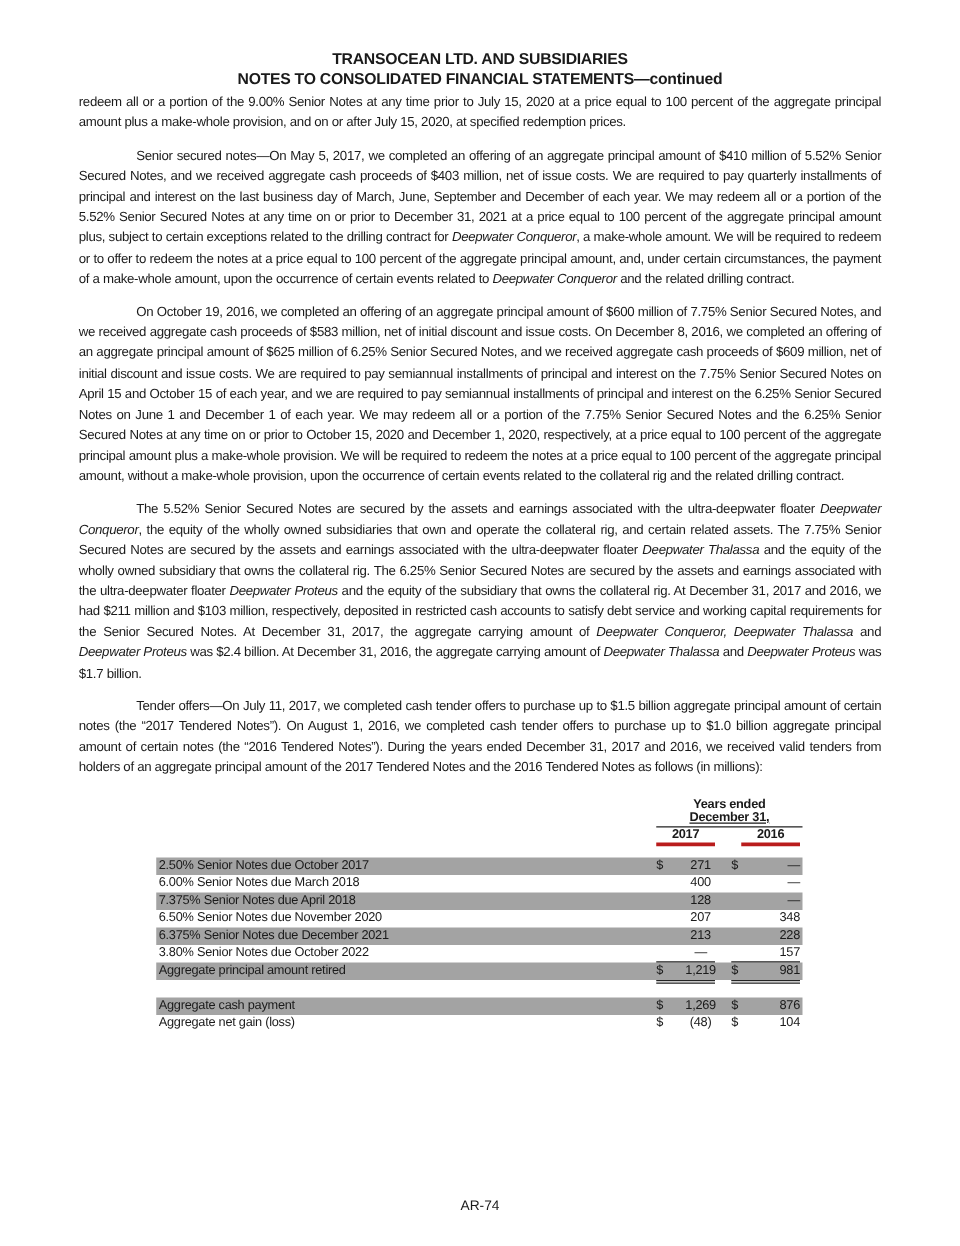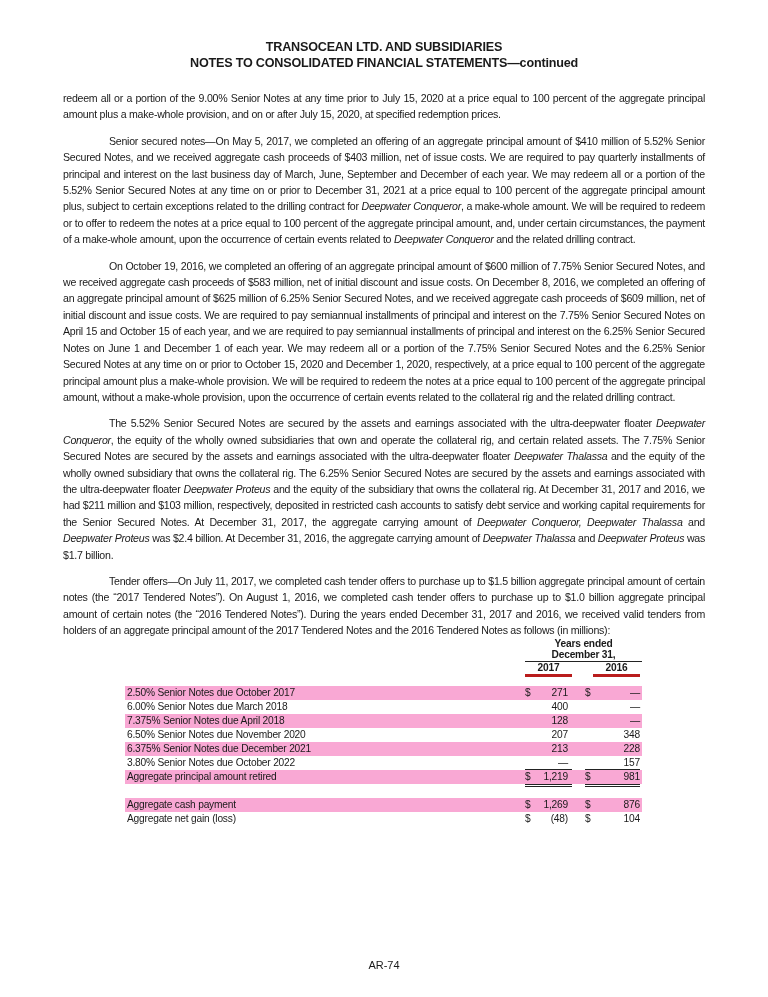--- a/index.html
+++ b/index.html
@@ -8,37 +8,36 @@
       font-family: "Liberation Sans", sans-serif; color: #1a1a1a;
     }
     .hdr { position: absolute; left: 0; right: 0; text-align: center; font-weight: bold; font-size: 12.6px; letter-spacing: -0.2px; }
     .hdr1 { top: 40px; }
     .hdr2 { top: 56px; }
     .hdr2 .cont { font-weight: bold; }
     .body-text {
       position: absolute; left: 63px; width: 642px;
       font-size: 10.6px; line-height: 16.4px; text-align: justify;
       letter-spacing: -0.25px;
-      margin-top: 16px;
     }
     .para { margin: 0 0 10px 0; }
     .indent { text-indent: 46px; }
     .b { font-weight: normal; }
     .i { font-style: italic; }
     .section-title { font-weight: bold; font-style: italic; margin: 14px 0 3px 0; }
 
     .tbl { position: absolute; left: 125px; top: 638px; width: 517px; font-size: 10.2px; letter-spacing: -0.2px; }
     .th-years { position: absolute; left: 400px; width: 117px; text-align: center; font-weight: bold; line-height: 11.5px; }
     .th-line { position: absolute; left: 400px; width: 117px; border-top: 1px solid #222; }
     .th-col { position: absolute; width: 47px; text-align: center; font-weight: bold; border-bottom: 3px solid #b91c1c; line-height: 12px; }
     .row { position: absolute; left: 0; width: 517px; height: 14px; line-height: 14px; }
-    .row.shade { background: #f9a8d4; }
+    .row.shade { background: #a3a3a3; }
     .lbl { position: absolute; left: 2px; }
     .d1 { position: absolute; left: 400px; }
-    .v1 { position: absolute; left: 396px; width: 47px; text-align: right; }
+    .v1 { position: absolute; left: 412px; width: 47px; text-align: center; }
     .d2 { position: absolute; left: 460px; }
     .v2 { position: absolute; left: 460px; width: 55px; text-align: right; }
     .ul1 { position: absolute; left: 400px; width: 47px; }
     .ul2 { position: absolute; left: 460px; width: 55px; }
     .footer { position: absolute; top: 959px; left: 0; right: 0; text-align: center; font-size: 11px; }
   </style>
 </head>
 <body>
 
 <div class="hdr hdr1">TRANSOCEAN LTD. AND SUBSIDIARIES</div>
@@ -52,21 +51,21 @@
   <p class="para indent">On October 19, 2016, we completed an offering of an aggregate principal amount of $600 million of 7.75% Senior Secured Notes, and we received aggregate cash proceeds of $583 million, net of initial discount and issue costs.  On December 8, 2016, we completed an offering of an aggregate principal amount of $625 million of 6.25% Senior Secured Notes, and we received aggregate cash proceeds of $609 million, net of initial discount and issue costs.  We are required to pay semiannual installments of principal and interest on the 7.75% Senior Secured Notes on April 15 and October 15 of each year, and we are required to pay semiannual installments of principal and interest on the 6.25% Senior Secured Notes on June 1 and December 1 of each year.  We may redeem all or a portion of the 7.75% Senior Secured Notes and the 6.25% Senior Secured Notes at any time on or prior to October 15, 2020 and December 1, 2020, respectively, at a price equal to 100 percent of the aggregate principal amount plus a make-whole provision.  We will be required to redeem the notes at a price equal to 100 percent of the aggregate principal amount, without a make-whole provision, upon the occurrence of certain events related to the collateral rig and the related drilling contract.</p>
 
   <p class="para indent"><span>The 5.52% Senior Secured Notes are secured by the assets and earnings associated with the ultra-deepwater floater </span><span class="i">Deepwater Conqueror</span><span>, the equity of the wholly owned subsidiaries that own and operate the collateral rig, and certain related assets.  The 7.75% Senior Secured Notes are secured by the assets and earnings associated with the ultra-deepwater floater </span><span class="i">Deepwater Thalassa</span><span> and the equity of the wholly owned subsidiary that owns the collateral rig.  The 6.25% Senior Secured Notes are secured by the assets and earnings associated with the ultra-deepwater floater </span><span class="i">Deepwater Proteus</span><span> and the equity of the subsidiary that owns the collateral rig.  At December 31, 2017 and 2016, we had $211 million and $103 million, respectively, deposited in restricted cash accounts to satisfy debt service and working capital requirements for the Senior Secured Notes.  At December 31, 2017, the aggregate carrying amount of </span><span class="i">Deepwater Conqueror,</span><span> </span><span class="i">Deepwater Thalassa</span><span> and </span><span class="i">Deepwater Proteus</span><span> was $2.4 billion.  At December 31, 2016, the aggregate carrying amount of </span><span class="i">Deepwater Thalassa</span><span> and </span><span class="i">Deepwater Proteus</span><span> was $1.7 billion.</span></p>
 
 
   <p class="para indent"><span class="b">Tender offers</span><span>—On July 11, 2017, we completed cash tender offers to purchase up to $1.5 billion aggregate principal amount of certain notes (the “2017 Tendered Notes”).  On August 1, 2016, we completed cash tender offers to purchase up to $1.0 billion aggregate principal amount of certain notes (the “2016 Tendered Notes”).  During the years ended December 31, 2017 and 2016, we received valid tenders from holders of an aggregate principal amount of the 2017 Tendered Notes and the 2016 Tendered Notes as follows (in millions):</span></p>
 </div>
 
 <div class="tbl">
   <div class="th-years" style="top:0;">Years ended</div>
-  <div class="th-years" style="top:11px;">December 31,</div>
+  <div class="th-years" style="top:11px;text-decoration:underline;">December 31,</div>
   <div class="th-line" style="top:23px;"></div>
   <div class="th-col" style="top:24px; left:400px;">2017</div>
   <div class="th-col" style="top:24px; left:468px;">2016</div>
 
   <div id="rows">
       <div class="row shade" style="top: 48px;">
         <span class="lbl">2.50% Senior Notes due October 2017</span>
         <span class="d1">$</span>
         <span class="v1">271</span>
         <span class="d2">$</span>

